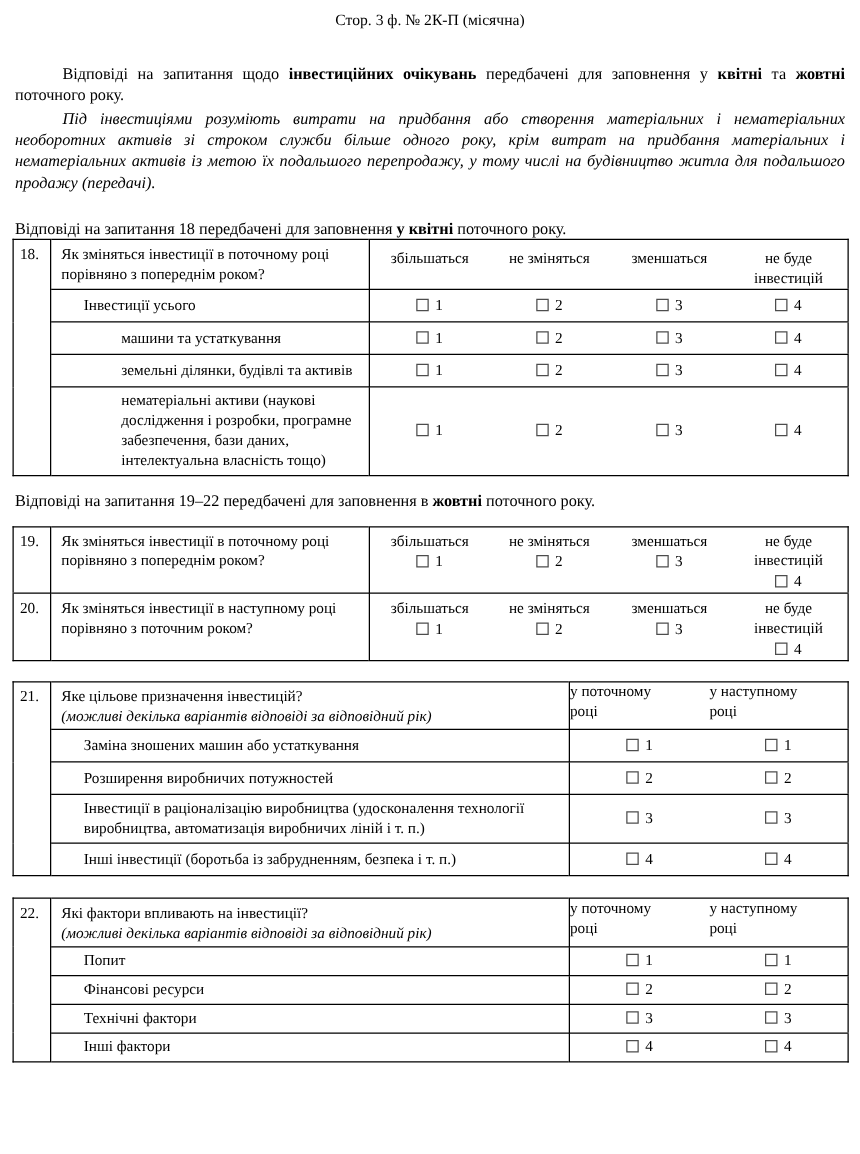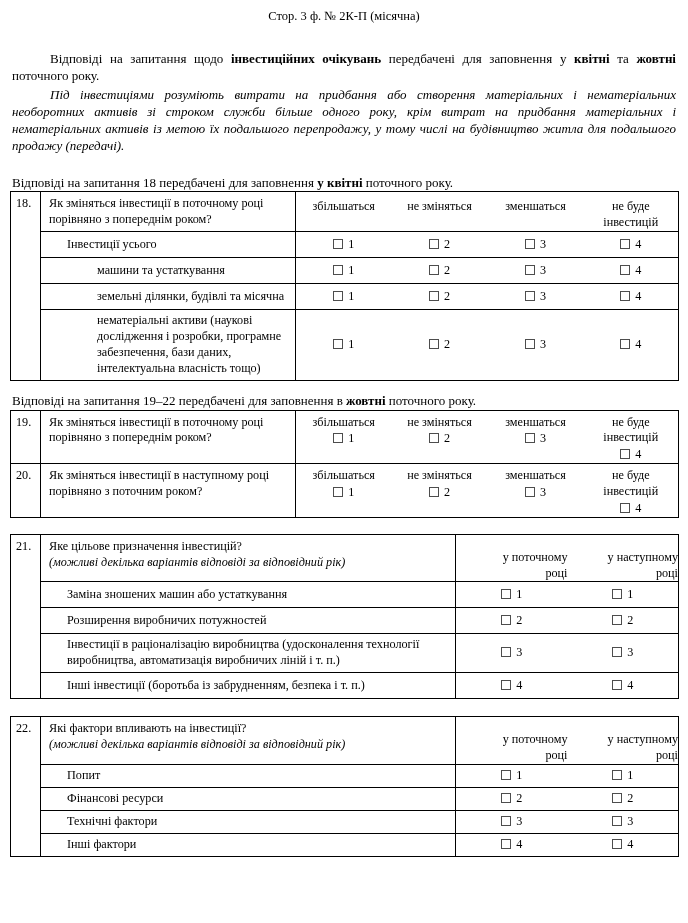--- a/index.html
+++ b/index.html
@@ -33,33 +33,33 @@
   .qcell { vertical-align: top; padding: 4px 6px 2px 8px; }
   .optcell { vertical-align: top; padding-top: 7px; text-align: center; }
   .labelcell { padding: 3px 4px 3px 26px; }
   .ind1 { padding-left: 56px; }
   .cbcell { text-align: center; }
   .t18 { margin-top: 0; }
   .t18 .r-hdr td { height: 34px; }
   .t18 .r-std td { height: 26px; }
   .t18 .r-tall td { height: 44px; }
 
-  .t19 { margin-top: 0; }
+  .t19 { margin-top: 11px; }
   .t19 td { height: 37px; }
   .t19 .numcell, .t19 .qcell { vertical-align: top; }
   .optstack { text-align: center; vertical-align: top; padding-top: 4px; }
   .optstack .optlabel { margin-bottom: 1px; }
 
   .t21 { margin-top: 16px; }
   .t22 { margin-top: 17px; }
   .t21 .r-hdr td, .t22 .r-hdr td { height: 33px; }
   .t21 .r-std td { height: 26px; }
   .t21 .r-tall td { height: 36px; }
   .t22 .r-std td { height: 23px; }
-  .ycol { text-align: right; vertical-align: top; padding-top: 15px; }
+  .ycol { text-align: left; vertical-align: top; padding-top: 0; }
   .note { font-style: italic; }
 
   .cb {
     display: inline-block; width: 10px; height: 10px;
     border: 1.5px solid #4d4d4d; background: #fff;
     vertical-align: -1px; margin-right: 5px; cursor: pointer;
   }
   .cbnum { font-size: 12.2px; }
 
   .sig-row { display: flex; justify-content: space-between; margin: 78px 30px 0 33px; }
@@ -109,21 +109,21 @@
         <td class="cbcell bb"><span class="cb"></span><span class="cbnum">4</span></td>
       </tr>
       <tr class="r-std">
         <td class="labelcell ind1 br bb">машини та устаткування</td>
         <td class="cbcell bb"><span class="cb"></span><span class="cbnum">1</span></td>
         <td class="cbcell bb"><span class="cb"></span><span class="cbnum">2</span></td>
         <td class="cbcell bb"><span class="cb"></span><span class="cbnum">3</span></td>
         <td class="cbcell bb"><span class="cb"></span><span class="cbnum">4</span></td>
       </tr>
       <tr class="r-std">
-        <td class="labelcell ind1 br bb">земельні ділянки, будівлі та місячна</td>
+        <td class="labelcell ind1 br bb">земельні ділянки, будівлі та активів</td>
         <td class="cbcell bb"><span class="cb"></span><span class="cbnum">1</span></td>
         <td class="cbcell bb"><span class="cb"></span><span class="cbnum">2</span></td>
         <td class="cbcell bb"><span class="cb"></span><span class="cbnum">3</span></td>
         <td class="cbcell bb"><span class="cb"></span><span class="cbnum">4</span></td>
       </tr>
       <tr class="r-tall">
         <td class="labelcell ind1 br">нематеріальні активи (наукові дослідження і розробки, програмне забезпечення, бази даних, інтелектуальна власність тощо)</td>
         <td class="cbcell"><span class="cb"></span><span class="cbnum">1</span></td>
         <td class="cbcell"><span class="cb"></span><span class="cbnum">2</span></td>
         <td class="cbcell"><span class="cb"></span><span class="cbnum">3</span></td>

